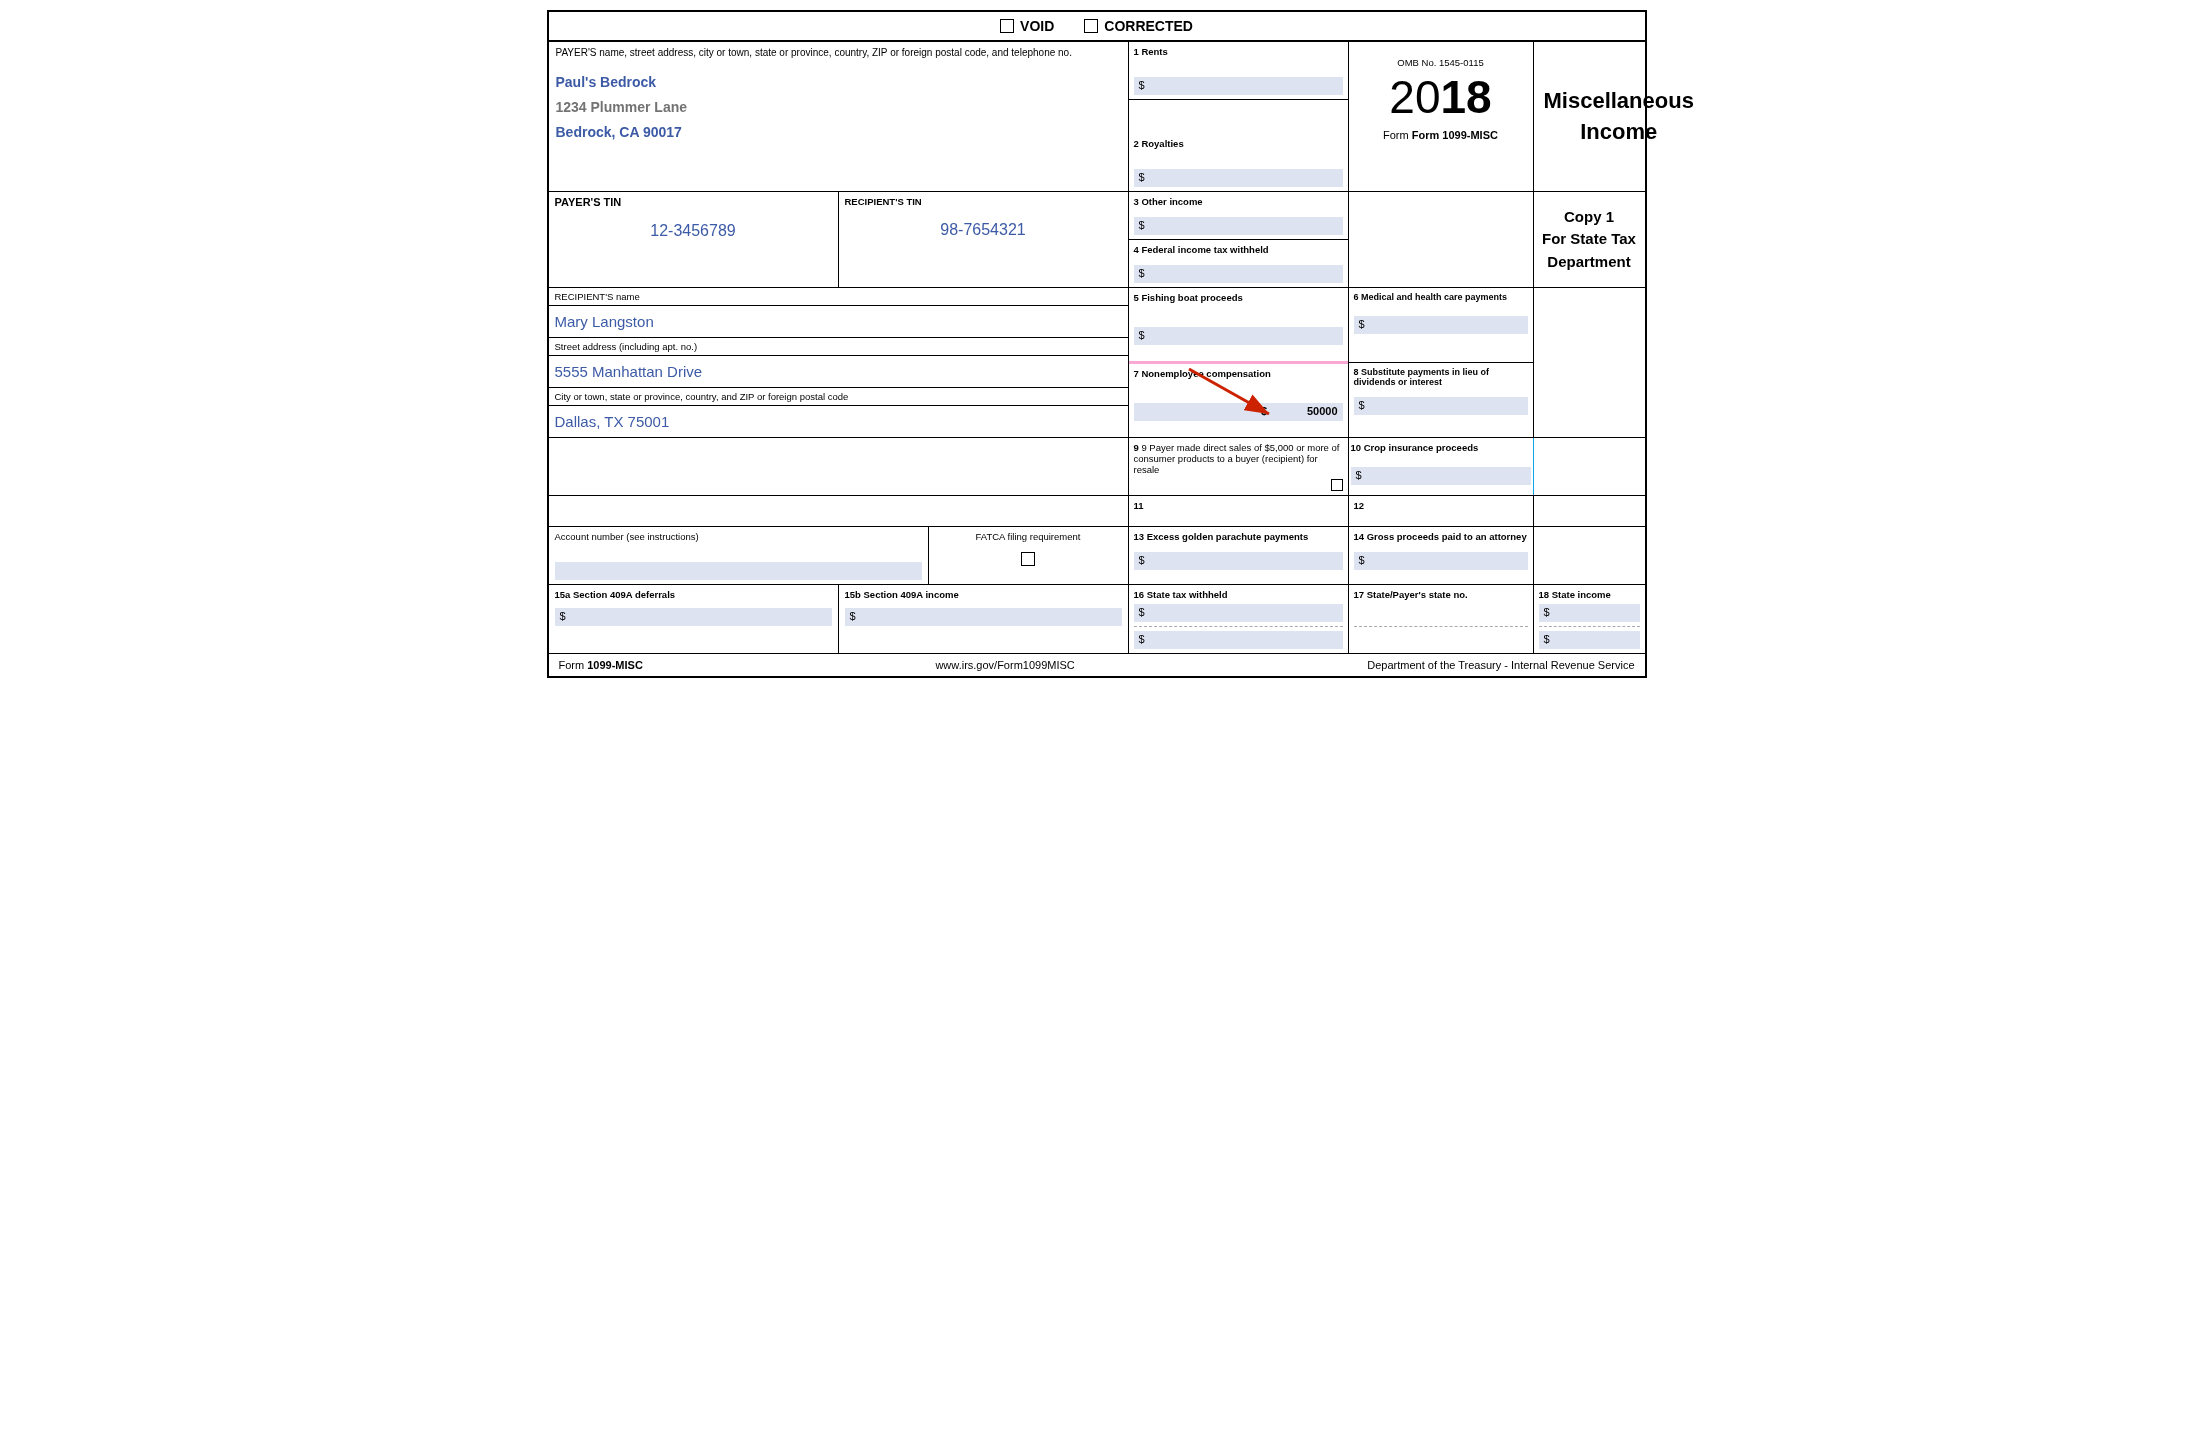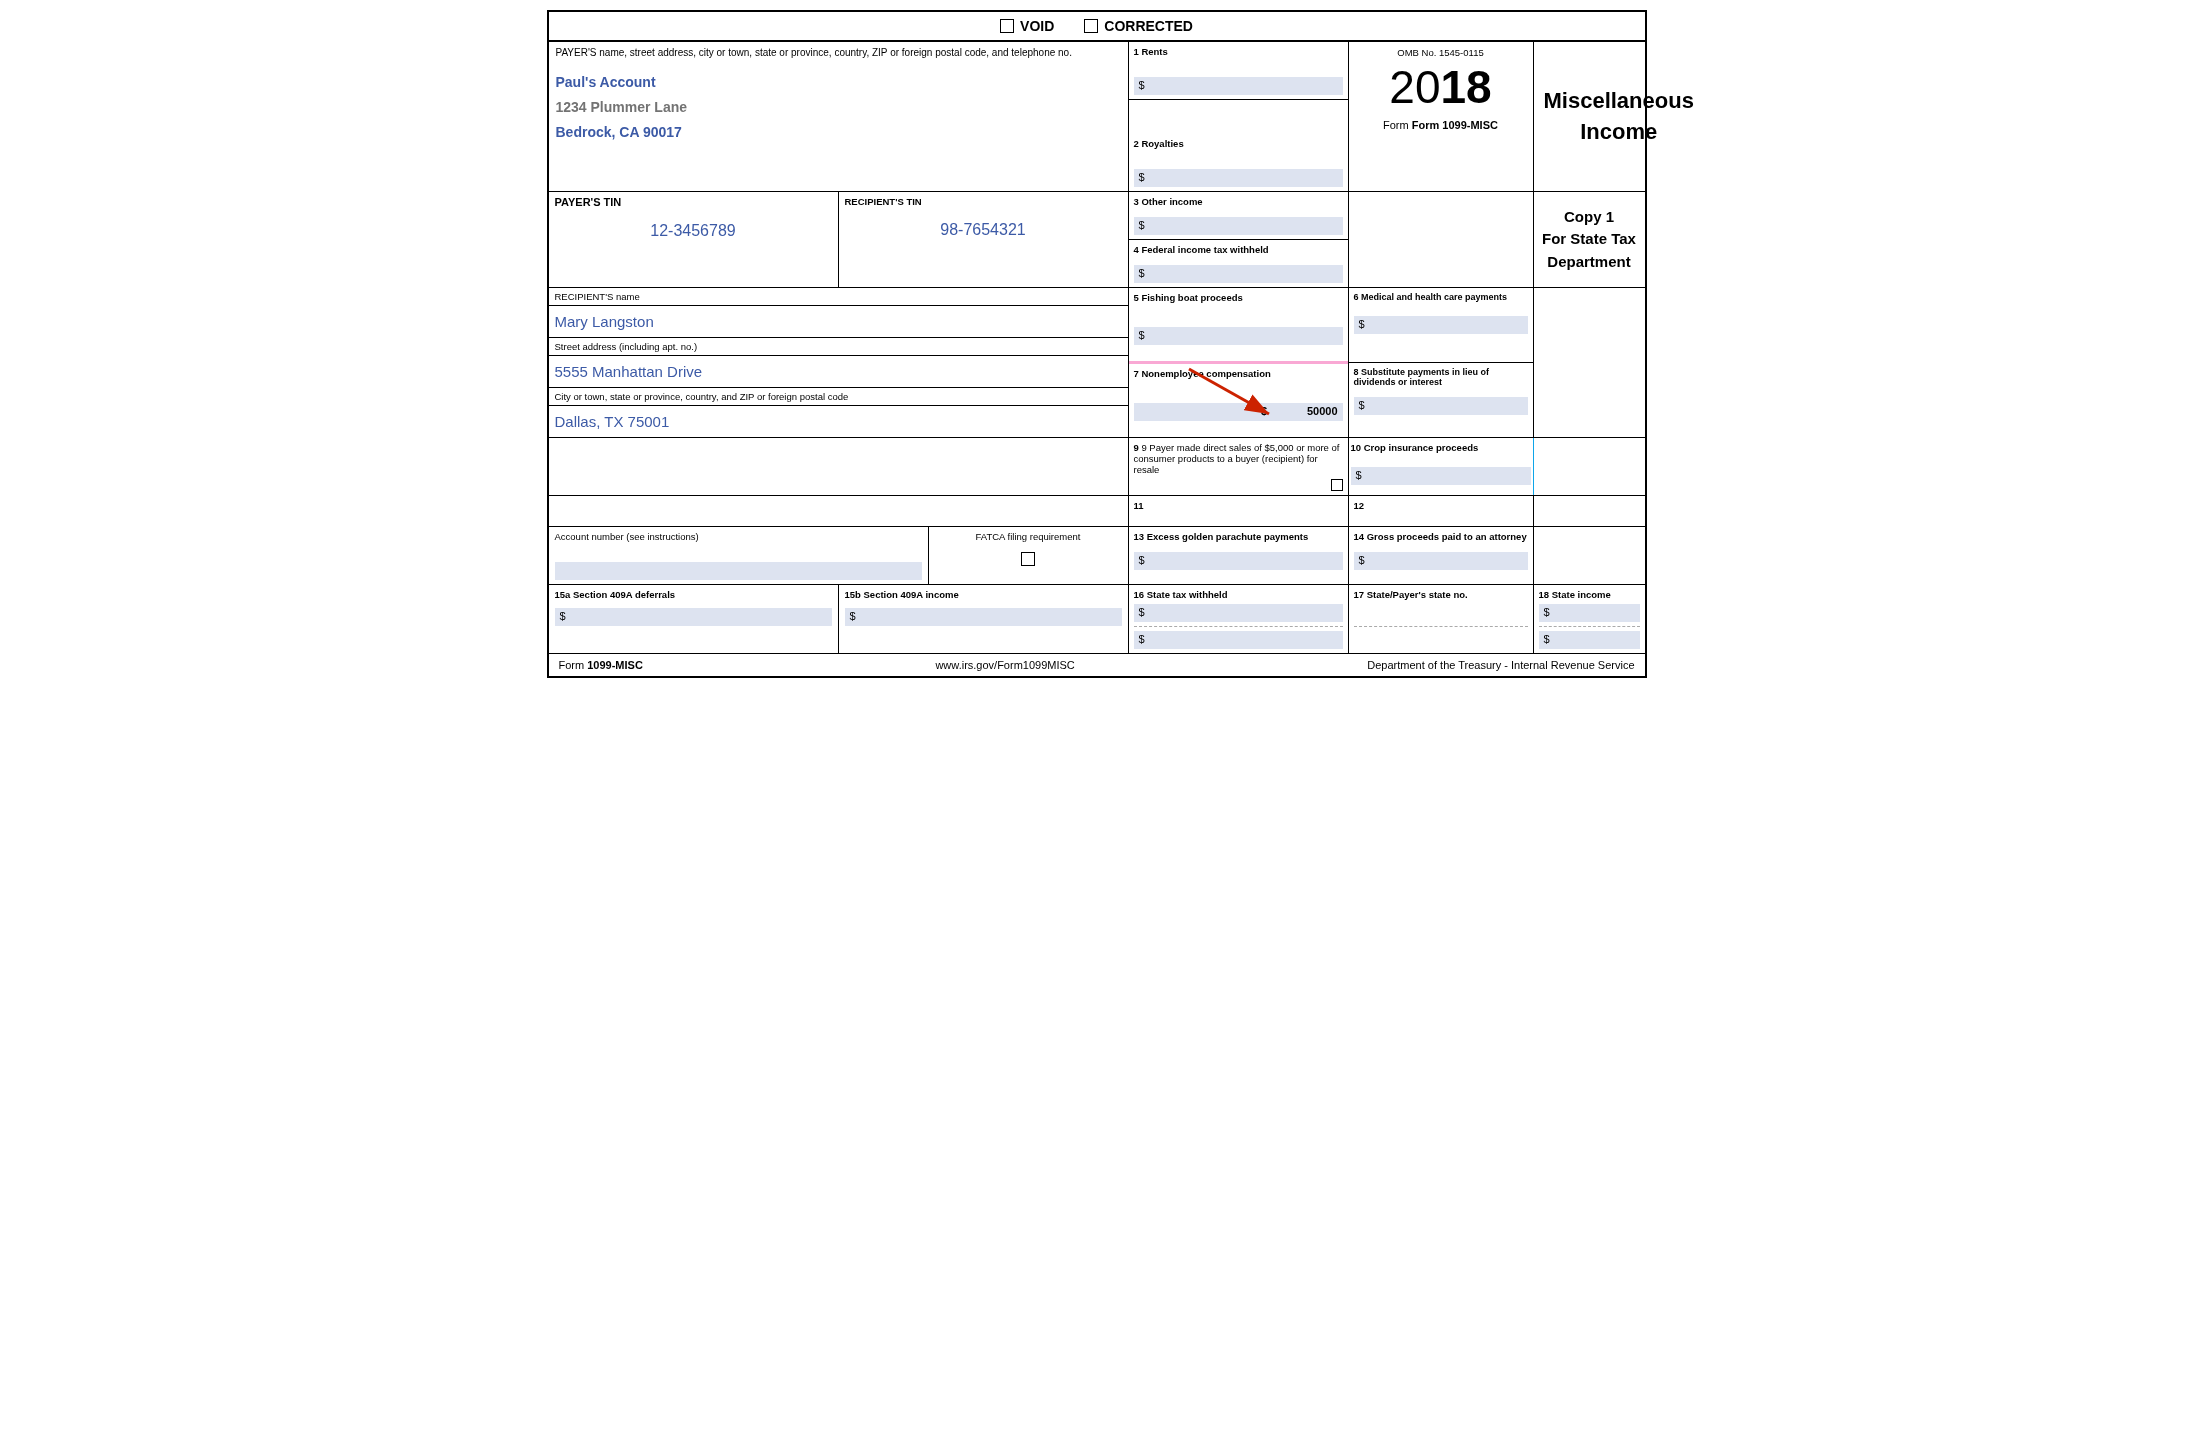--- a/index.html
+++ b/index.html
@@ -64,37 +64,37 @@
       <span>CORRECTED</span>
     </div>
   </div>
 
   <div class="form-outer">
 
     <div style="display:grid; grid-template-columns: 580px 220px 185px 1fr; border-bottom:1px solid #000;">
 
       <div style="border-right:1px solid #000; padding:5px 7px;">
         <div style="font-size:10px;">PAYER'S name, street address, city or town, state or province, country, ZIP or foreign postal code, and telephone no.</div>
-        <div style="color:#3c5aa6; font-size:14px; font-weight:bold; margin-top:12px; line-height:1.8;">Paul's Account</div>
+        <div style="color:#3c5aa6; font-size:14px; font-weight:bold; margin-top:12px; line-height:1.8;">Paul's Bedrock</div>
         <div style="color:#737373; font-size:14px; font-weight:bold; line-height:1.8;">1234 Plummer Lane</div>
         <div style="color:#3c5aa6; font-size:14px; font-weight:bold; line-height:1.8;">Bedrock, CA 90017</div>
       </div>
 
       <div style="border-right:1px solid #000; display:flex; flex-direction:column;gap:34px;">
         <div style="border-bottom:1px solid #000; padding:4px 5px; flex:1;">
           <div class="box-num">1 Rents</div>
           <div style="background:#dde3f0; margin-top:20px; padding:2px 5px; min-height:18px;">$</div>
         </div>
         <div style="padding:4px 5px; flex:1;">
           <div class="box-num">2 Royalties</div>
           <div style="background:#dde3f0; margin-top:20px; padding:2px 5px; min-height:18px;">$</div>
         </div>
       </div>
 
-      <div style="border-right:1px solid #000; padding:5px 8px; text-align:center;">
+      <div style="border-right:1px solid #000; padding:15px 8px; text-align:center;">
         <div style="font-size:9.5px;">OMB No. 1545-0115</div>
         <div style="font-size:46px; font-weight:bold; line-height:1.1; margin-top:4px;">
           <span style="font-weight:300;">20</span><span>18</span>
         </div>
         <div style="font-size:11px; margin-top:6px;">Form <strong>Form 1099-MISC</strong></div>
       </div>
 
       <div style="display:flex; align-items:center; justify-content:center; padding:10px; text-align:center; font-size:22px; font-weight:bold; line-height:1.4;">
         <span>
           <span>Miscellaneous</span><br>

